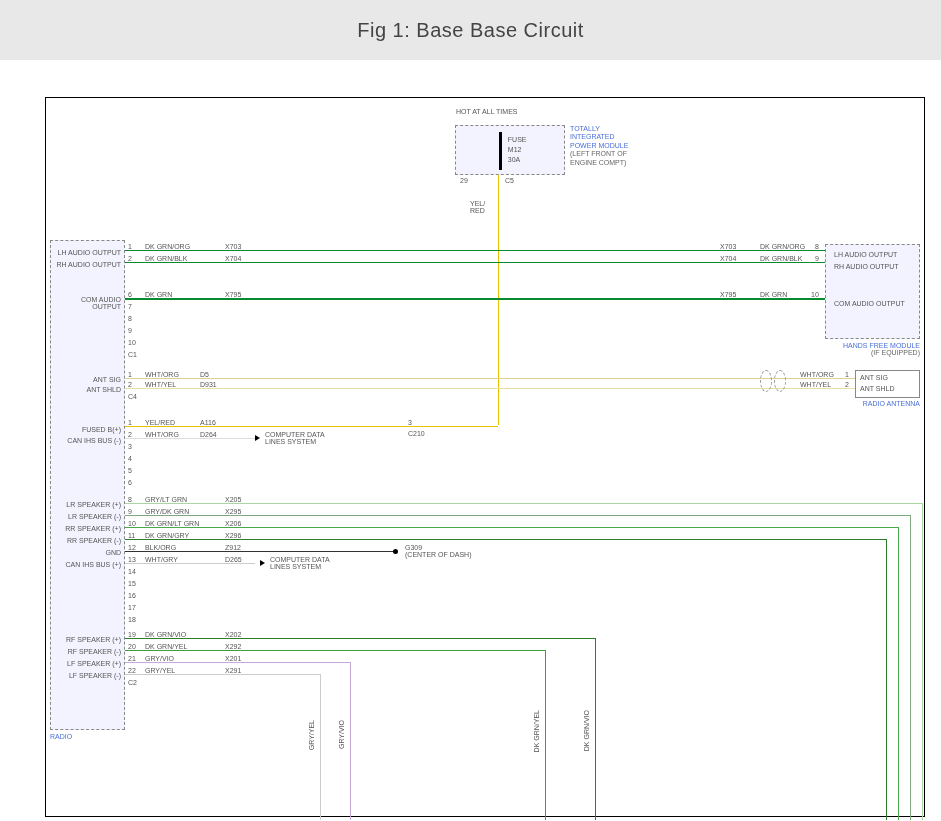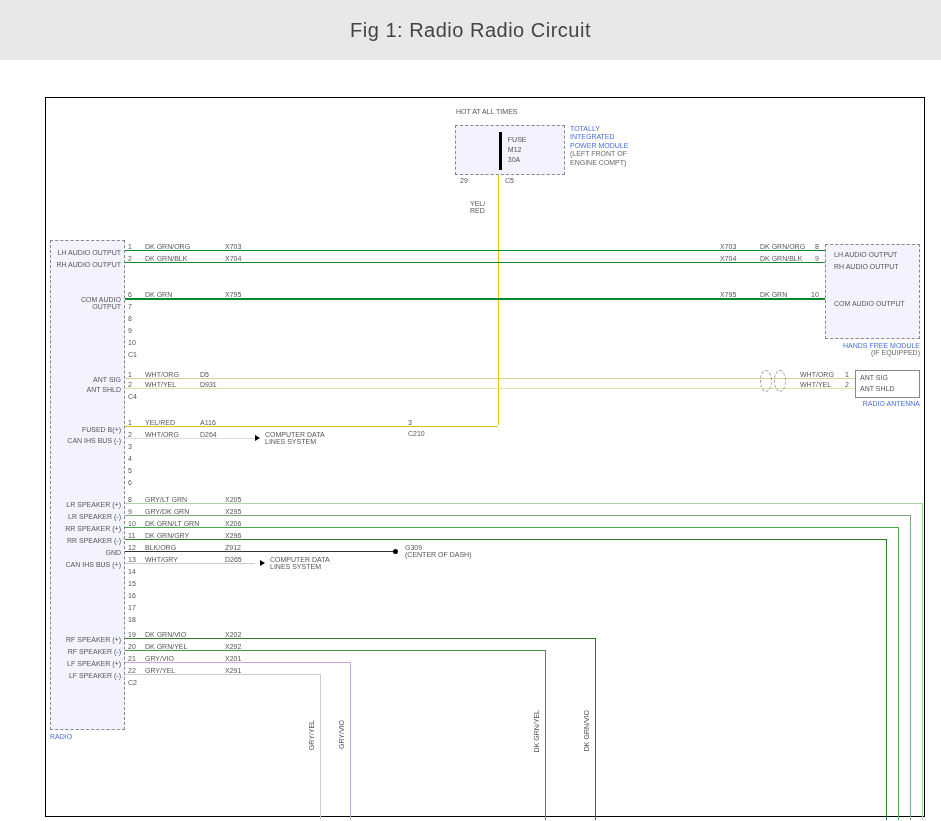--- a/index.html
+++ b/index.html
@@ -36,21 +36,21 @@
 .arrow{position:absolute;width:0;height:0;border-top:3px solid transparent;border-bottom:3px solid transparent;border-left:5px solid #000}
 .g309{position:absolute;font-size:7px;color:#555}
 .dot{position:absolute;width:5px;height:5px;border-radius:50%;background:#000}
 .ckt{position:absolute;width:30px;height:20px}
 .ckt::before,.ckt::after{content:"";position:absolute;width:10px;height:20px;border:1px dashed #999;border-radius:50%}
 .ckt::after{left:14px}
 </style>
 </head>
 <body>
 
-<div class="hdr">Fig 1: Radio Radio Circuit</div>
+<div class="hdr">Fig 1: Base Base Circuit</div>
 <div class="frame"></div>
 
 <div class="fuse-box">
   <div class="hot">HOT AT ALL TIMES</div>
   <div class="inner"></div>
   <div class="lbl f1">FUSE</div>
   <div class="lbl f2">M12</div>
   <div class="lbl f3">30A</div>
 </div>
 <div class="fuse-pin" style="left:460px;top:177px">29</div>

